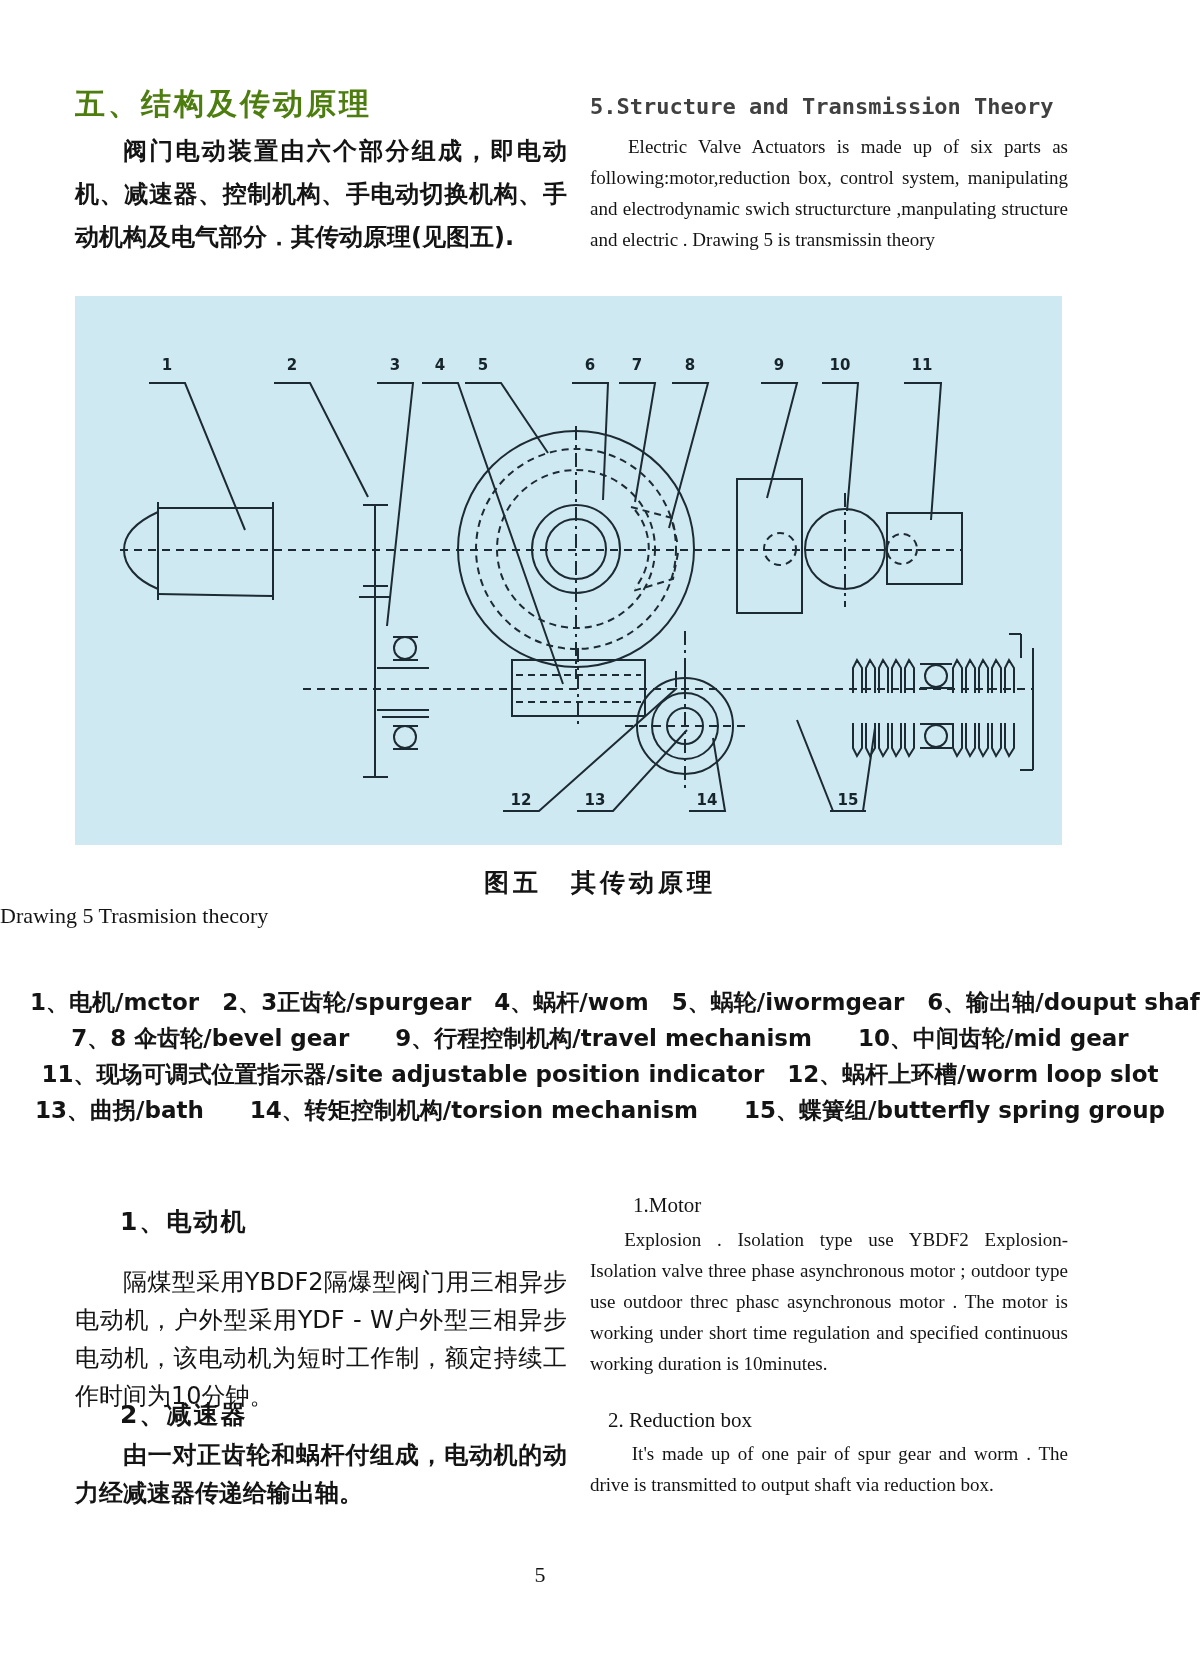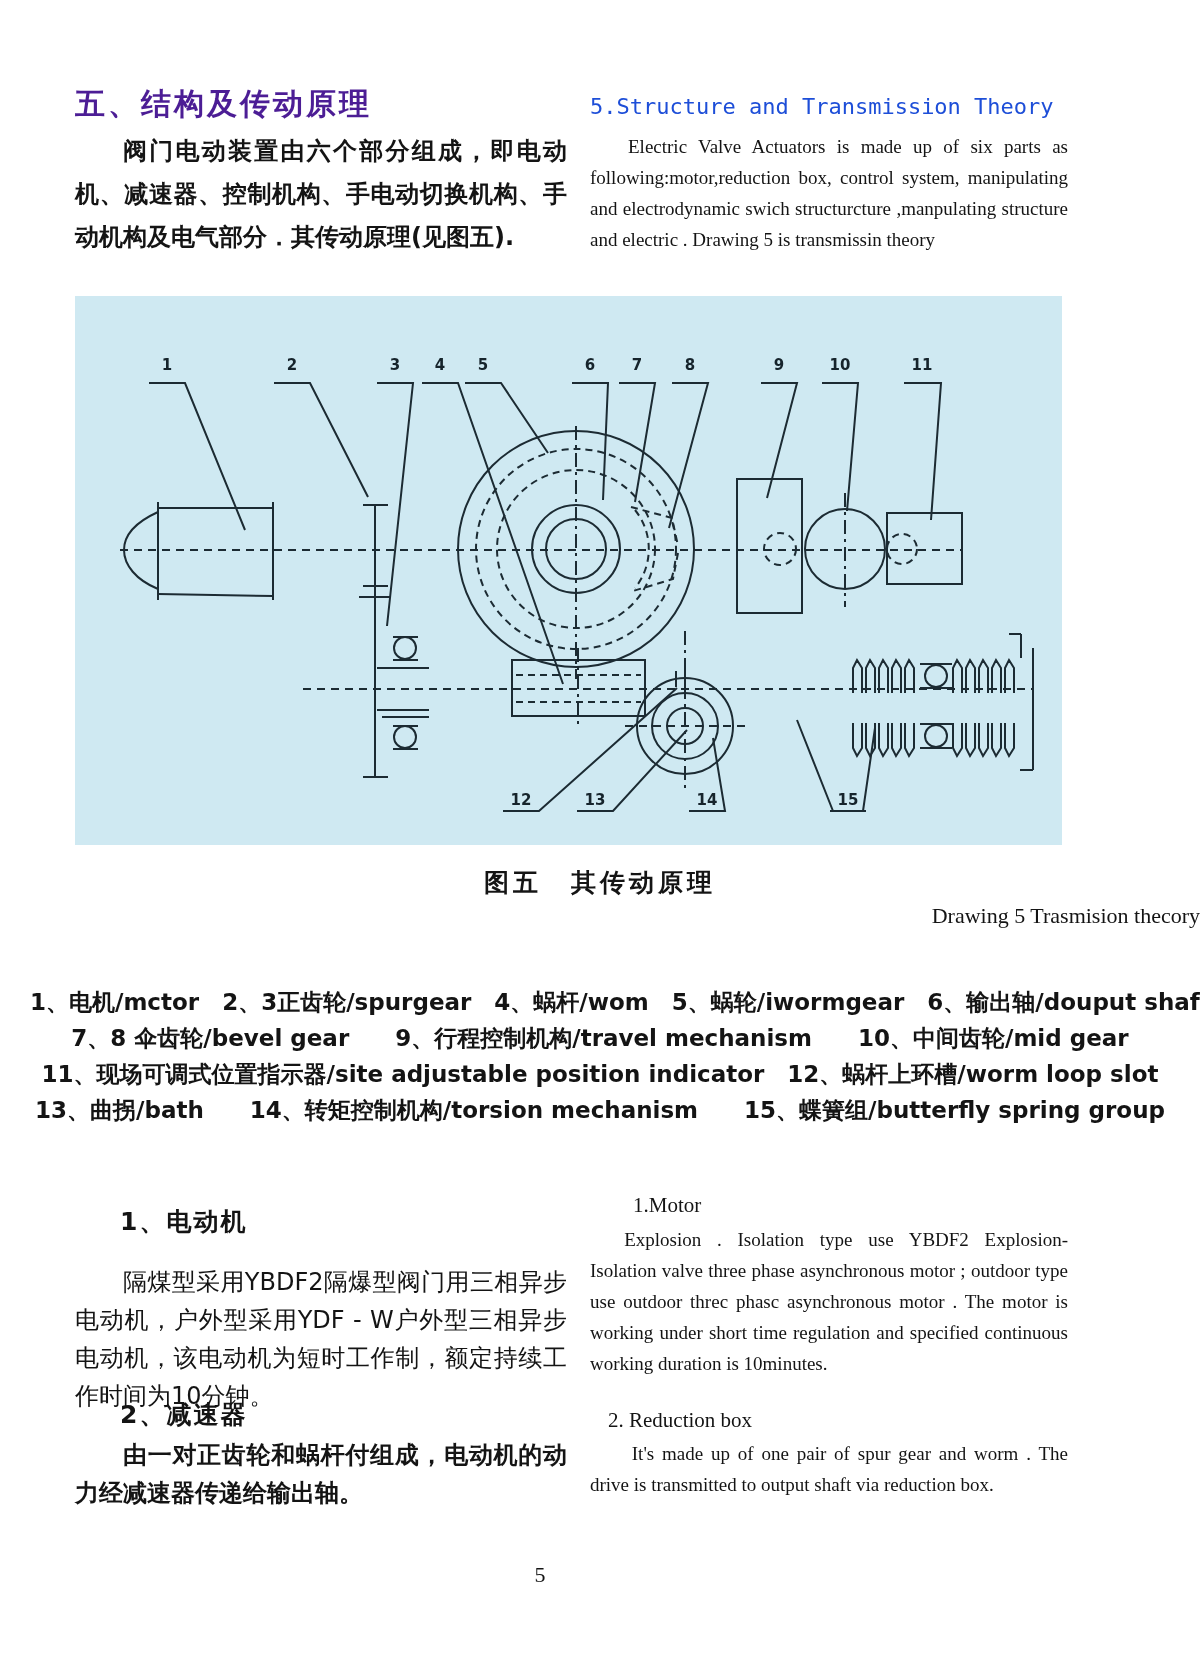--- a/index.html
+++ b/index.html
@@ -2,34 +2,34 @@
 <html><head>
 <meta charset="utf-8">
 <style>
   * { margin:0; padding:0; box-sizing:border-box; }
   body { width:1200px; height:1657px; background:#ffffff; position:relative;
          font-family:"DejaVu Sans", sans-serif; color:#141414; }
   .abs { position:absolute; }
 
   
   .zh-heading { left:75px; top:84px; width:500px; font-size:30px; font-weight:700;
-                letter-spacing:3px; color:#4c1d95; }
+                letter-spacing:3px; color:#4d7c0f; }
   .zh-intro   { left:75px; top:130px; width:492px; font-size:24px; line-height:43px;
                 font-weight:600; text-align:justify; text-indent:2em; }
-  .en-heading { left:590px; top:94px; width:480px; font-size:22px; font-weight:400;
-                color:#1d4ed8; font-family:"DejaVu Sans Mono", monospace; }
+  .en-heading { left:590px; top:94px; width:480px; font-size:22px; font-weight:700;
+                color:#404040; font-family:"DejaVu Sans Mono", monospace; }
   .en-intro   { left:590px; top:131px; width:478px; font-size:19px; line-height:31px;
                 font-family:"Liberation Serif", serif; text-align:justify; text-indent:2em; }
 
   
   .figure-box { left:75px; top:296px; width:987px; height:549px; background:#cfe9f2; }
   .figure-box svg { display:block; }
   .caption-zh { left:0; top:866px; width:1200px; text-align:center; font-size:25px;
                 font-weight:700; letter-spacing:4px; }
-  .caption-en { left:0; top:903px; width:1200px; text-align:right; font-size:22px;
+  .caption-en { left:0; top:903px; width:1200px; text-align:left; font-size:22px;
                 font-family:"Liberation Serif", serif; }
 
   
   .legend { left:30px; top:984px; width:1140px; text-align:center; font-size:23px;
             line-height:36px; font-weight:600; }
   .legend div { white-space:nowrap; }
 
   
   .sec-zh-h1 { left:120px; top:1205px; font-size:25px; font-weight:700; letter-spacing:2px;text-align:center; }
   .sec-zh-b1 { left:75px; top:1263px; width:492px; font-size:24px; line-height:38px;

